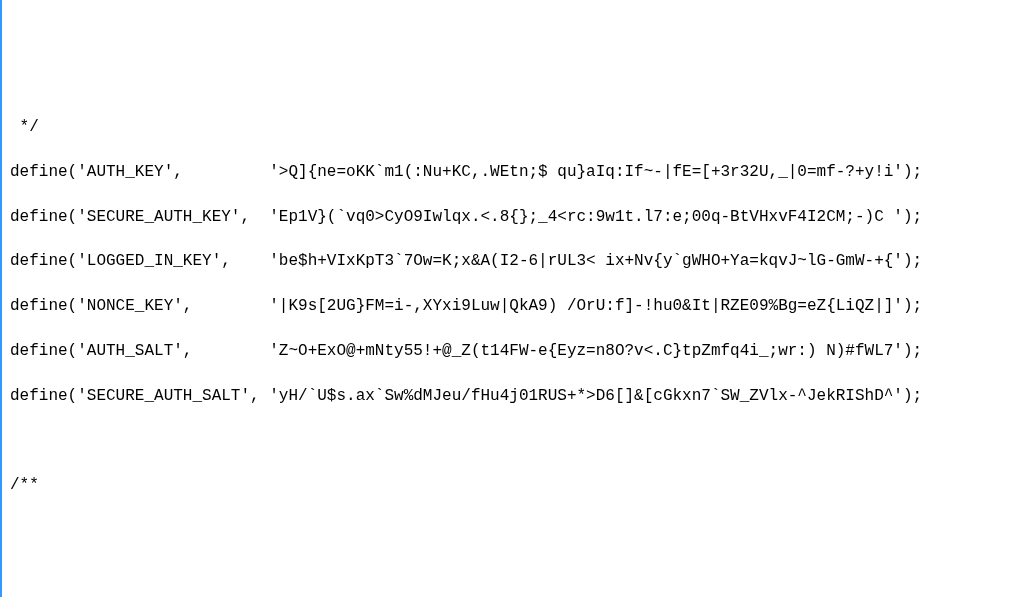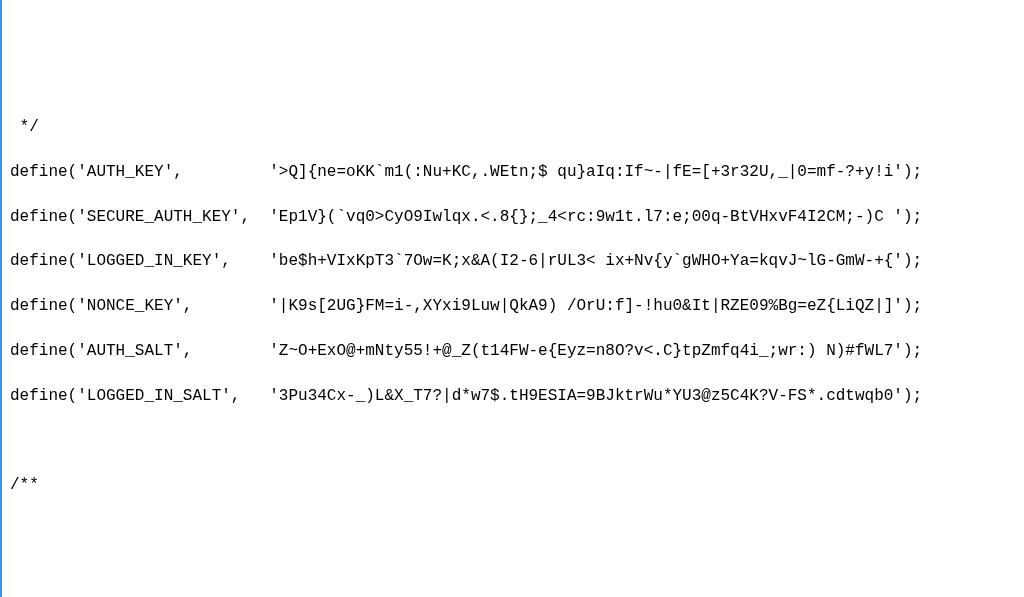--- a/index.html
+++ b/index.html
@@ -30,21 +30,21 @@
 
 
 
 <div class="code-block">
 <span class="line"> */</span>
 <span class="line">define('AUTH_KEY',         '&gt;Q]{ne=oKK`m1(:Nu+KC,.WEtn;$ qu}aIq:If~-|fE=[+3r32U,_|0=mf-?+y!i');</span>
 <span class="line">define('SECURE_AUTH_KEY',  'Ep1V}(`vq0&gt;CyO9Iwlqx.&lt;.8{};_4&lt;rc:9w1t.l7:e;00q-BtVHxvF4I2CM;-)C ');</span>
 <span class="line">define('LOGGED_IN_KEY',    'be$h+VIxKpT3`7Ow=K;x&amp;A(I2-6|rUL3&lt; ix+Nv{y`gWHO+Ya=kqvJ~lG-GmW-+{');</span>
 <span class="line">define('NONCE_KEY',        '|K9s[2UG}FM=i-,XYxi9Luw|QkA9) /OrU:f]-!hu0&amp;It|RZE09%Bg=eZ{LiQZ|]');</span>
 <span class="line">define('AUTH_SALT',        'Z~O+ExO@+mNty55!+@_Z(t14FW-e{Eyz=n8O?v&lt;.C}tpZmfq4i_;wr:) N)#fWL7');</span>
-<span class="line">define('LOGGED_IN_SALT',   '3Pu34Cx-_)L&amp;X_T7?|d*w7$.tH9ESIA=9BJktrWu*YU3@z5C4K?V-FS*.cdtwqb0');</span>
+<span class="line">define('SECURE_AUTH_SALT', 'yH/`U$s.ax`Sw%dMJeu/fHu4j01RUS+*&gt;D6[]&amp;[cGkxn7`SW_ZVlx-^JekRIShD^');</span>
 <span class="line"> </span>
 <span class="line">/**</span>
 
 
 
 
 
 
 
 

